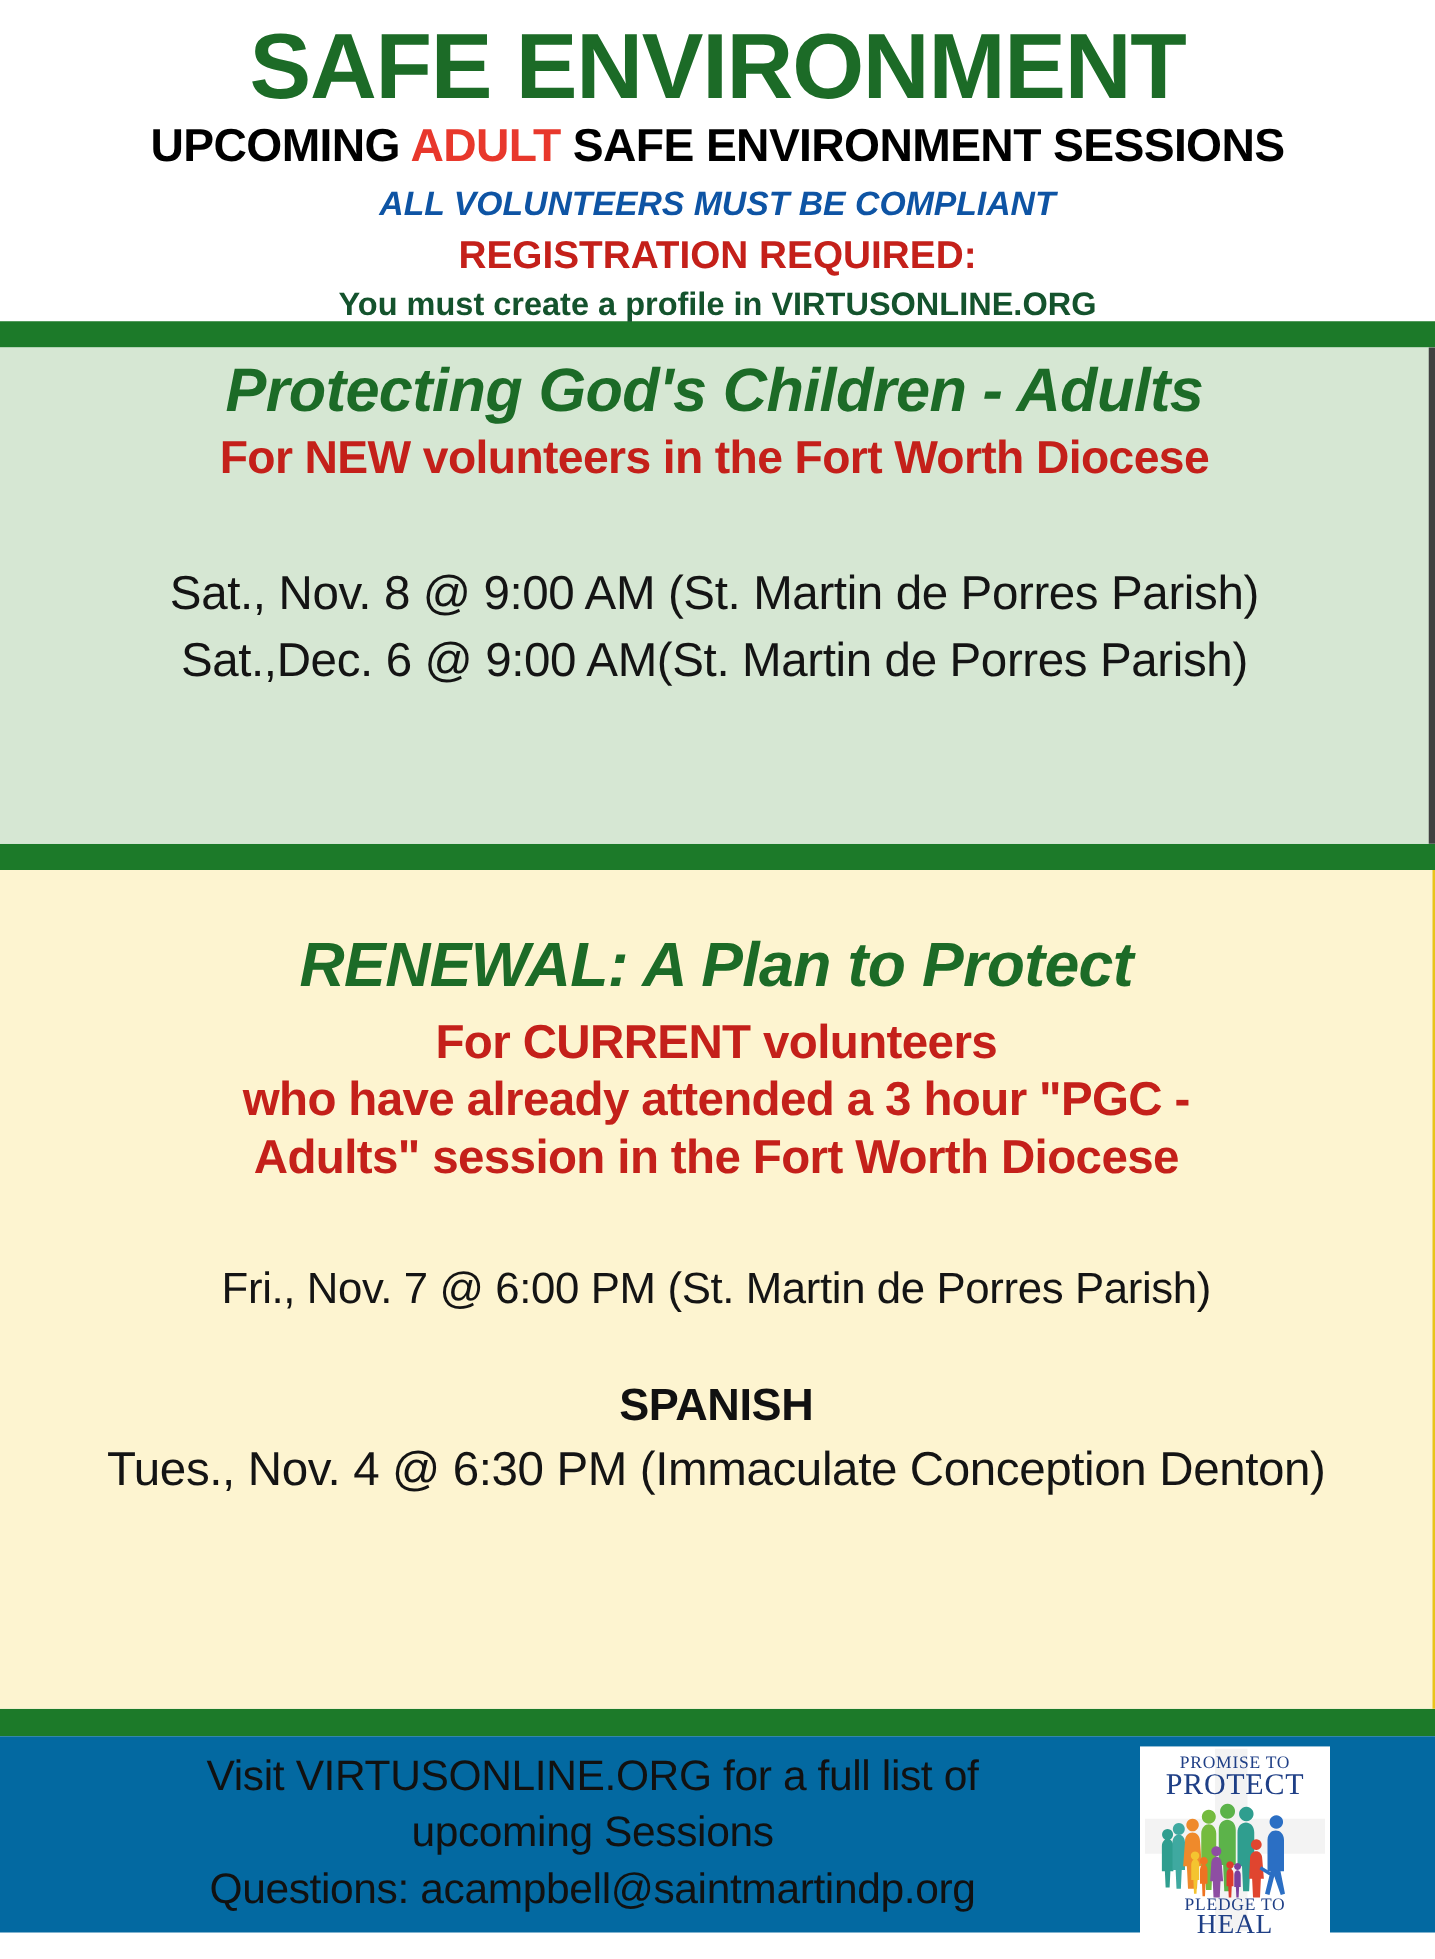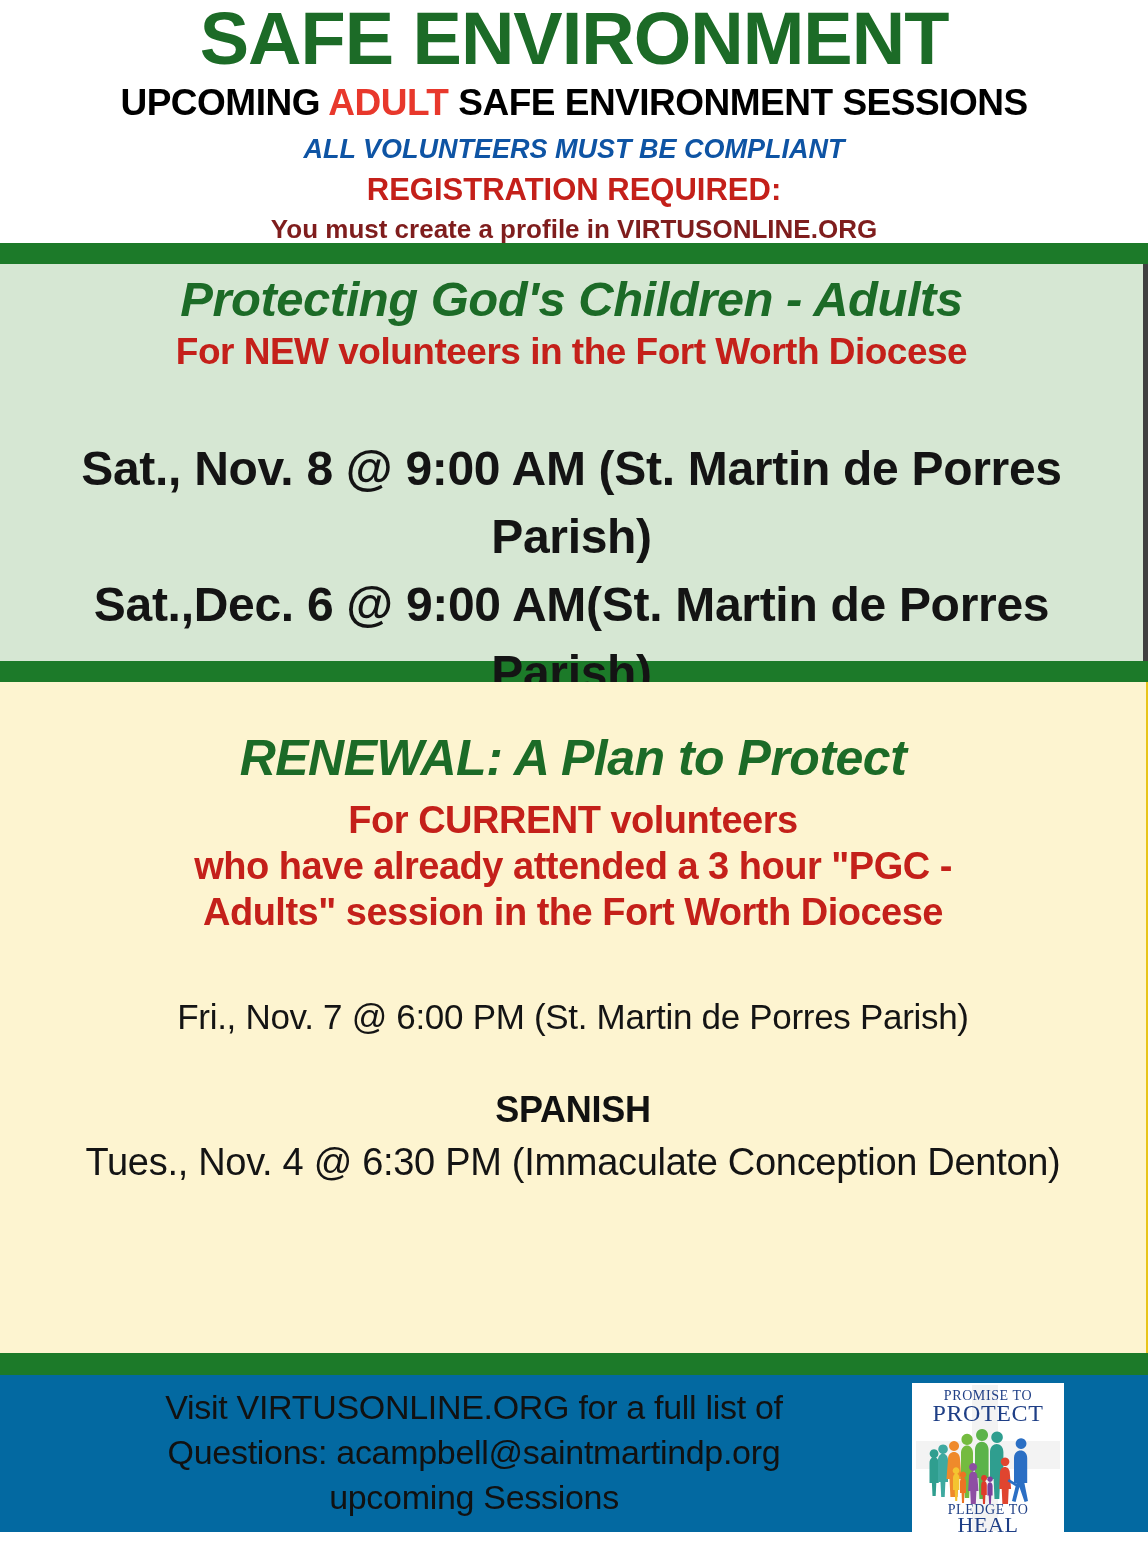--- a/index.html
+++ b/index.html
@@ -25,21 +25,21 @@
     padding: 0 10px;
     text-align: center;
   }
   .title-main {
     font-size: 74px;
     font-weight: bold;
     color: #1c6b27;
     letter-spacing: -1px;
     line-height: 1.0;
     margin: 0;
-    padding-top: 2px;
+    padding-top: 16px;
     transform: scaleX(1.0);
   }
   .subtitle-1 {
     font-size: 37px;
     font-weight: bold;
     color: #000000;
     line-height: 1.05;
     margin: 8px 0 0 0;
     letter-spacing: -0.5px;
   }
@@ -58,21 +58,21 @@
   .subtitle-3 {
     font-size: 31px;
     font-weight: bold;
     color: #c4201a;
     line-height: 1.05;
     margin: 11px 0 0 0;
   }
   .subtitle-4 {
     font-size: 26px;
     font-weight: bold;
-    color: #7f1d1d;
+    color: #14532d;
     line-height: 1.05;
     margin: 9px 0 0 0;
   }
 
   
   .green-rule {
     height: 21px;
     background: #1c7a29;
     width: 100%;
   }
@@ -115,22 +115,22 @@
     text-align: center;
     line-height: 1.12;
     margin: 6px 0 0 0;
     letter-spacing: -0.5px;
   }
   .date-list {
     margin-top: 62px;
     text-align: center;
   }
   .date-line {
-    font-size: 48px;
-    font-weight: bold;
+    font-size: 38px;
+    font-weight: normal;
     color: #141414;
     line-height: 1.42;
     letter-spacing: -0.3px;
   }
 
   
   .sec-title-yellow {
     font-size: 50px;
     font-weight: bold;
     font-style: italic;
@@ -243,22 +243,22 @@
     </div>
     <div class="spanish-head">SPANISH</div>
     <div class="spanish-line">Tues., Nov. 4 @ 6:30 PM (Immaculate Conception Denton)</div>
   </div>
 
   <div class="green-rule bottom-rule"></div>
 
   <div class="footer">
     <div class="footer-text">
       <span class="fline">Visit VIRTUSONLINE.ORG for a full list of</span>
+      <span class="fline">upcoming Sessions</span>
       <span class="fline">Questions: acampbell@saintmartindp.org</span>
-      <span class="fline">upcoming Sessions</span>
     </div>
 
     <div class="logo">
       <svg viewBox="0 0 152 150" width="152" height="150" xmlns="http://www.w3.org/2000/svg">
 
         <rect x="0" y="0" width="152" height="150" fill="#ffffff"></rect>
         <rect x="60" y="2" width="26" height="146" fill="#f3f3f3"></rect>
         <rect x="4" y="58" width="144" height="28" fill="#f3f3f3"></rect>
 
         <text x="76" y="17" text-anchor="middle" font-family="'Liberation Serif', serif" font-size="14" fill="#1f3f86" letter-spacing="0.6">PROMISE TO</text>

